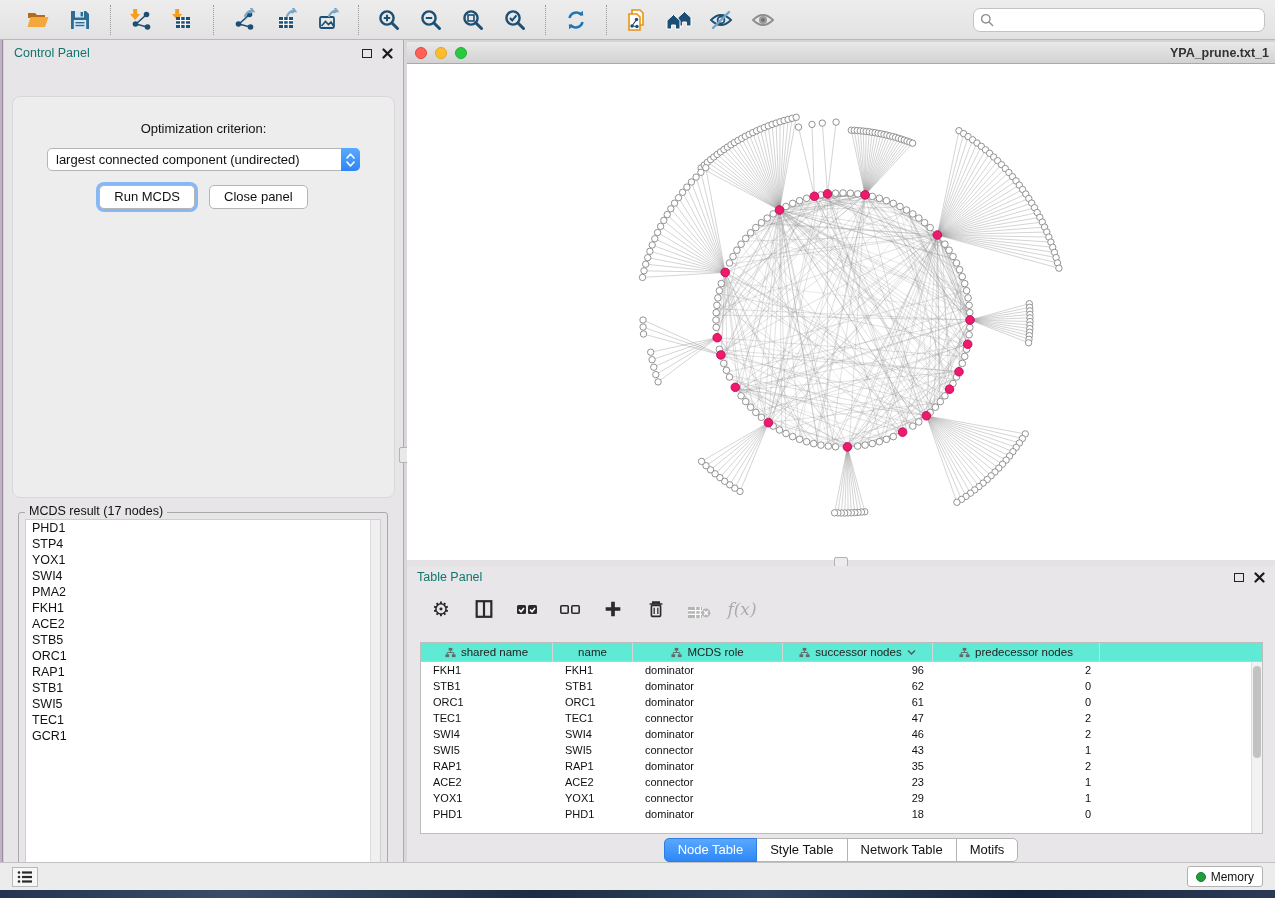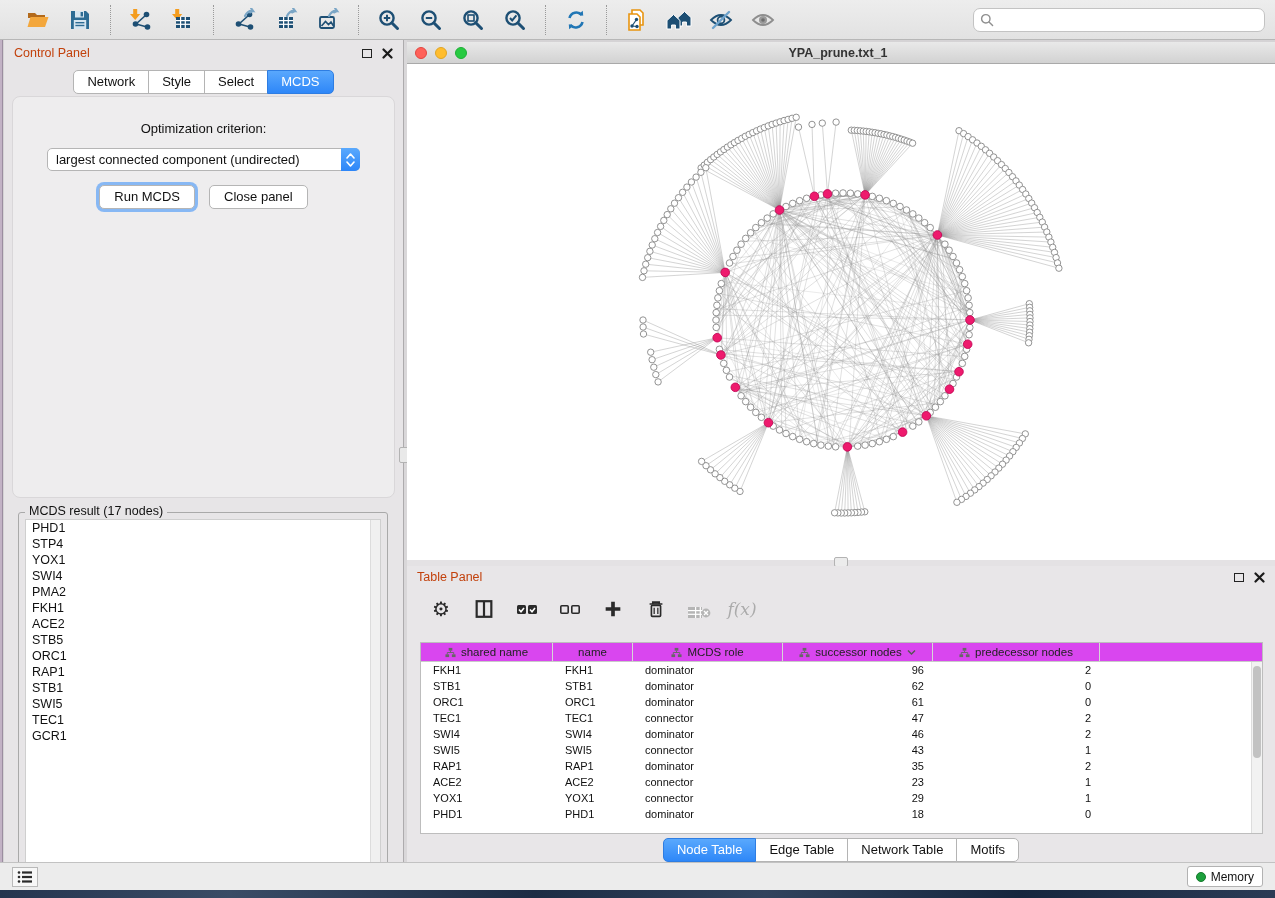--- a/index.html
+++ b/index.html
@@ -25,21 +25,21 @@
     margin-left:4px; background:transparent; font-family:"Liberation Sans",sans-serif; }
 
   
   .left-strip { position:absolute; left:0; top:40px; width:3px; height:822px;
     background:#c2b2c5; border-right:1px solid #9b8da0; }
 
   
   .control-panel { position:absolute; left:4px; top:40px; width:399px; height:822px;
     background:#e7e5e7; }
   .panel-head { height:26px; display:flex; align-items:center; padding:0 10px; }
-  .panel-title { font-size:12.5px; color:#c2410c; }
+  .panel-title { font-size:12.5px; color:#0f766e; }
   .panel-head .spacer { flex:1; }
   .win-ctl { display:flex; align-items:center; gap:10px; }
   .float-ico { width:10px; height:9px; border:1.6px solid #222; display:inline-block;
     background:transparent; cursor:pointer; }
   .close-ico { cursor:pointer; line-height:0; }
   .cp-tabs { display:flex; justify-content:center; margin-top:4px; }
   .tabbar { display:inline-flex; }
   .tab { font-size:13px; color:#111; background:#fff; border:1px solid #b4b4b4;
     padding:3px 13px 4px; margin-left:-1px; cursor:pointer; position:relative; }
   .tab:first-child { border-radius:5px 0 0 5px; margin-left:0; }
@@ -80,21 +80,21 @@
   .v-split .handle { position:absolute; left:-5px; top:407px; width:12px; height:16px;
     background:#e9e9e9; border:1px solid #b3b3b3; border-radius:2px; }
 
   
   .right-col { position:absolute; left:407px; top:40px; width:868px; height:822px; }
   .net-titlebar { position:absolute; left:0; top:2px; width:868px; height:22px;
     background:linear-gradient(#e9e9e9,#d2d2d2); border-bottom:1px solid #a9a9a9;
     display:flex; align-items:center; padding:0 8px; }
   .lights { display:flex; gap:8px; }
   .light { width:12px; height:12px; border-radius:50%; cursor:pointer; }
-  .net-title { position:absolute; left:0; right:6px; text-align:center; font-size:12.5px;
+  .net-title { position:absolute; left:0; right:6px; text-align:right; font-size:12.5px;
     font-weight:600; color:#333; pointer-events:none; }
   .net-canvas { position:absolute; left:0; top:24px; width:868px; height:496px;
     background:#fff; }
 
   .h-split { position:absolute; left:0; top:520px; width:868px; height:6px;
     background:#e4e2e4; cursor:row-resize; }
   .h-split .handle { position:absolute; left:427px; top:-3px; width:14px; height:10px;
     background:#ececec; border:1px solid #b3b3b3; border-radius:2px; }
 
   
@@ -104,21 +104,21 @@
   .tp-toolbar { display:flex; align-items:center; gap:17px; padding:8px 0 6px 21px; }
   .tp-btn { background:none; border:none; width:26px; height:26px; cursor:pointer;
     display:flex; align-items:center; justify-content:center; padding:0; }
   .tp-btn.disabled { cursor:default; }
   .gear-glyph { font-size:20px; color:#2a2a2a; line-height:1; }
   .fx-glyph { font-family:"DejaVu Serif", serif; font-style:italic; font-size:17px;
     color:#ababab; }
 
   .data-table { position:absolute; left:13px; top:76px; width:843px; height:192px;
     background:#fff; border:1px solid #bdbdbd; overflow:hidden; }
-  .thead { display:flex; height:19px; background:#d946ef; border-bottom:1px solid #c9c9c9; }
+  .thead { display:flex; height:19px; background:#5eead4; border-bottom:1px solid #c9c9c9; }
   .th { display:flex; align-items:center; justify-content:center; gap:5px;
     font-size:11.5px; color:#222; border-right:1px solid #d6d6d6; cursor:pointer;
     overflow:hidden; white-space:nowrap; }
   .th.filler { border-right:none; flex:1; cursor:default; }
   .tbody { position:absolute; left:0; top:19px; right:11px; bottom:0; }
   .tr { display:flex; height:16px; align-items:center; cursor:default; }
   .td { font-size:11px; color:#111; white-space:nowrap; overflow:hidden; }
   .td.num { text-align:right; padding-right:9px; }
   .td.txt { padding-left:12px; }
   .tbl-scroll { position:absolute; right:0; top:19px; bottom:0; width:11px;
@@ -349,28 +349,20 @@
       <span class="spacer"></span>
       <span class="win-ctl">
         <span class="float-ico"></span>
         <span class="close-ico">
           <svg width="11" height="11" viewBox="0 0 11 11">
               <path d="M1.5 1.5 L9.5 9.5 M9.5 1.5 L1.5 9.5" stroke="#1a1a1a" stroke-width="2.2" stroke-linecap="round"></path>
             </svg>
         </span>
       </span>
     </div>
-    <div class="cp-tabs">
-        <div class="tabbar" id="cp-tabbar">
-          <div class="tab">Network</div>
-          <div class="tab">Style</div>
-          <div class="tab">Select</div>
-          <div class="tab active">MCDS</div>
-        </div>
-      </div>
     <div class="cp-content">
       <div class="opt-label">Optimization criterion:</div>
       <div class="select-row">
         <div class="mac-select">
           <span class="sel-text">largest connected component (undirected)</span>
           <span class="sel-stepper">
             <svg width="9" height="6" viewBox="0 0 9 6">
                 <path d="M1 5 L4.5 1 L8 5" fill="none" stroke="#fff" stroke-width="1.6" stroke-linecap="round" stroke-linejoin="round"></path>
               </svg>
             <svg width="9" height="6" viewBox="0 0 9 6">
@@ -1331,21 +1323,21 @@
               <div class="td num" style="width: 167px;">0</div>
             </div>
           </div>
         <div class="tbl-scroll">
             <div class="tbl-thumb"></div>
           </div>
       </div>
       <div class="tp-tabs">
           <div class="tabbar" id="tp-tabbar">
             <div class="tab active">Node Table</div>
-            <div class="tab">Edge Table</div>
+            <div class="tab">Style Table</div>
             <div class="tab">Network Table</div>
             <div class="tab">Motifs</div>
           </div>
         </div>
     </div>
   </div>
 
   <div class="status-bar">
     <button class="status-left-btn">
       <svg width="16" height="14" viewBox="0 0 16 14">

